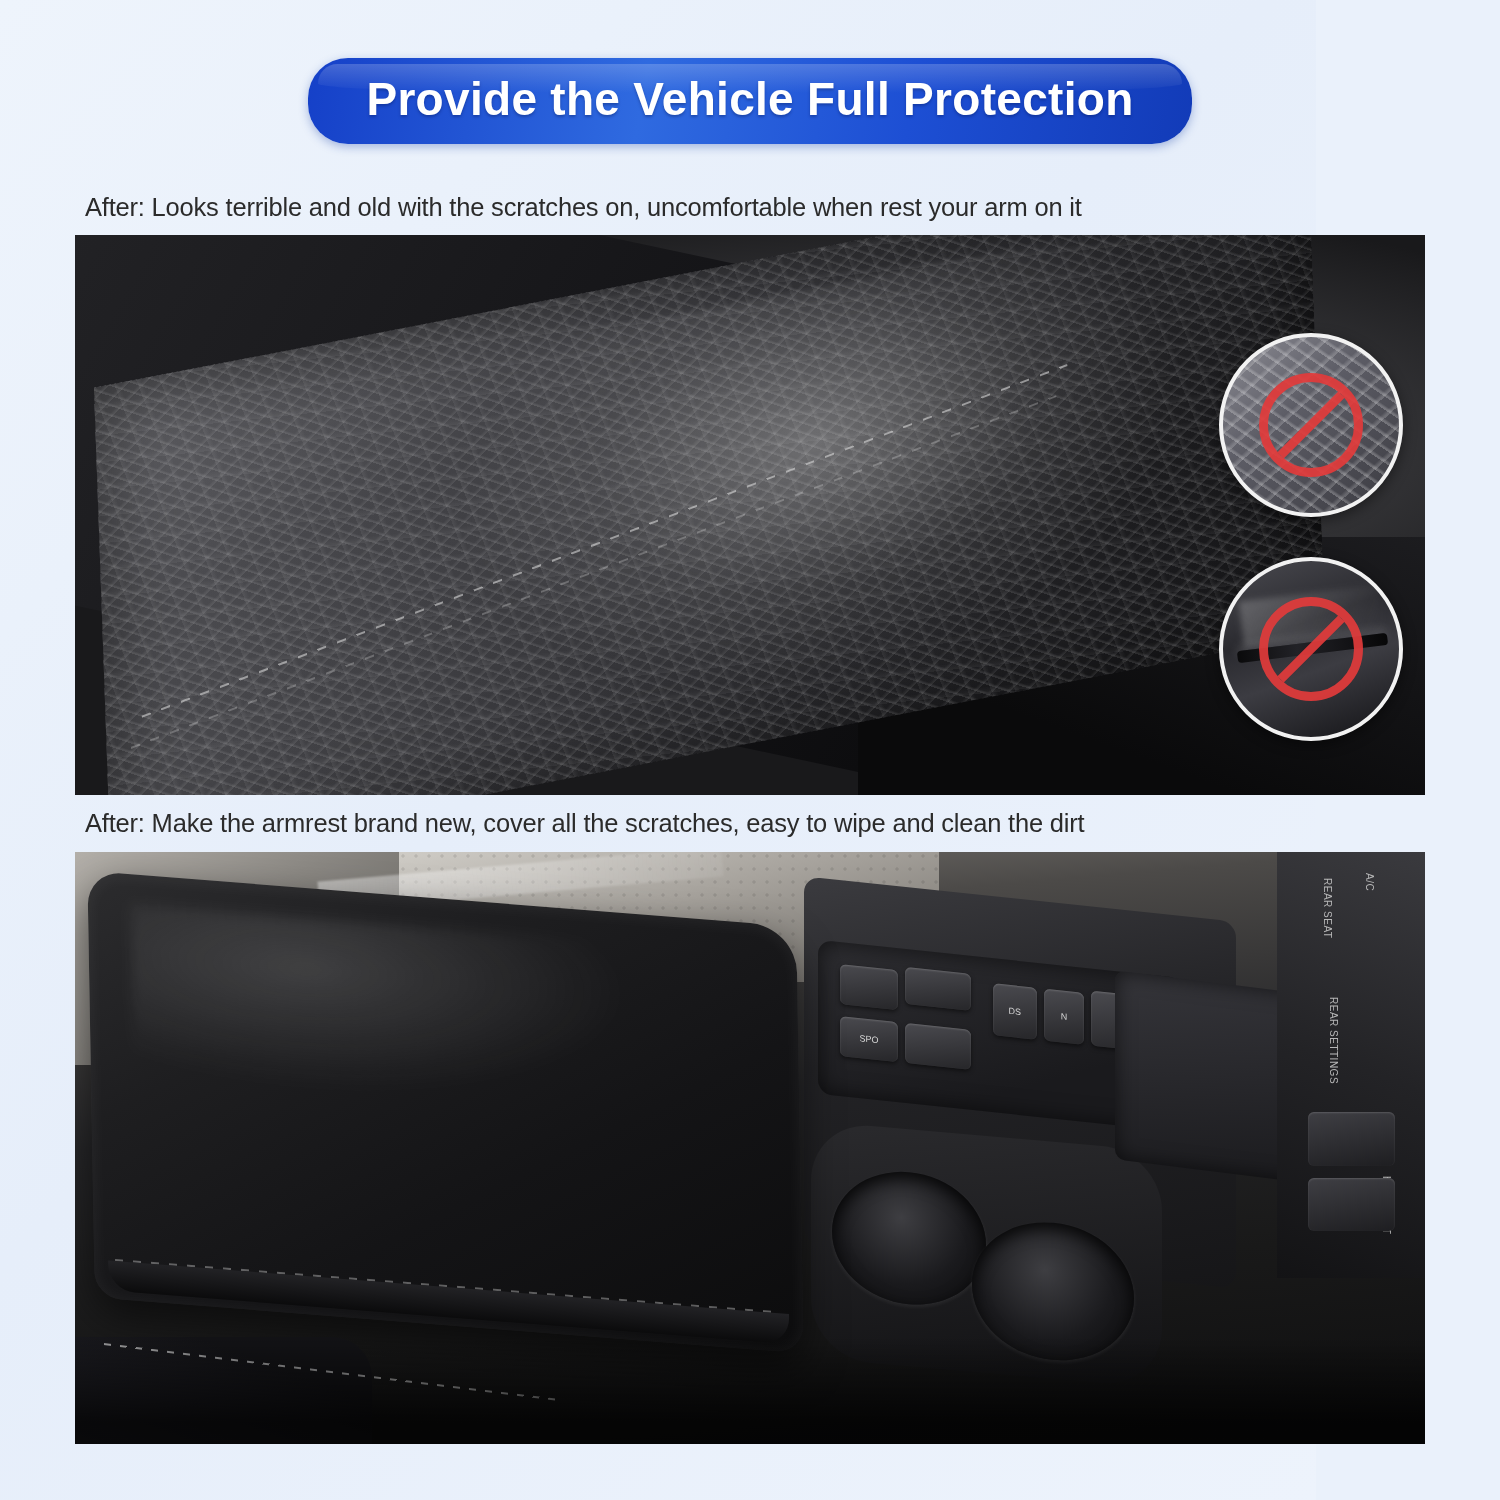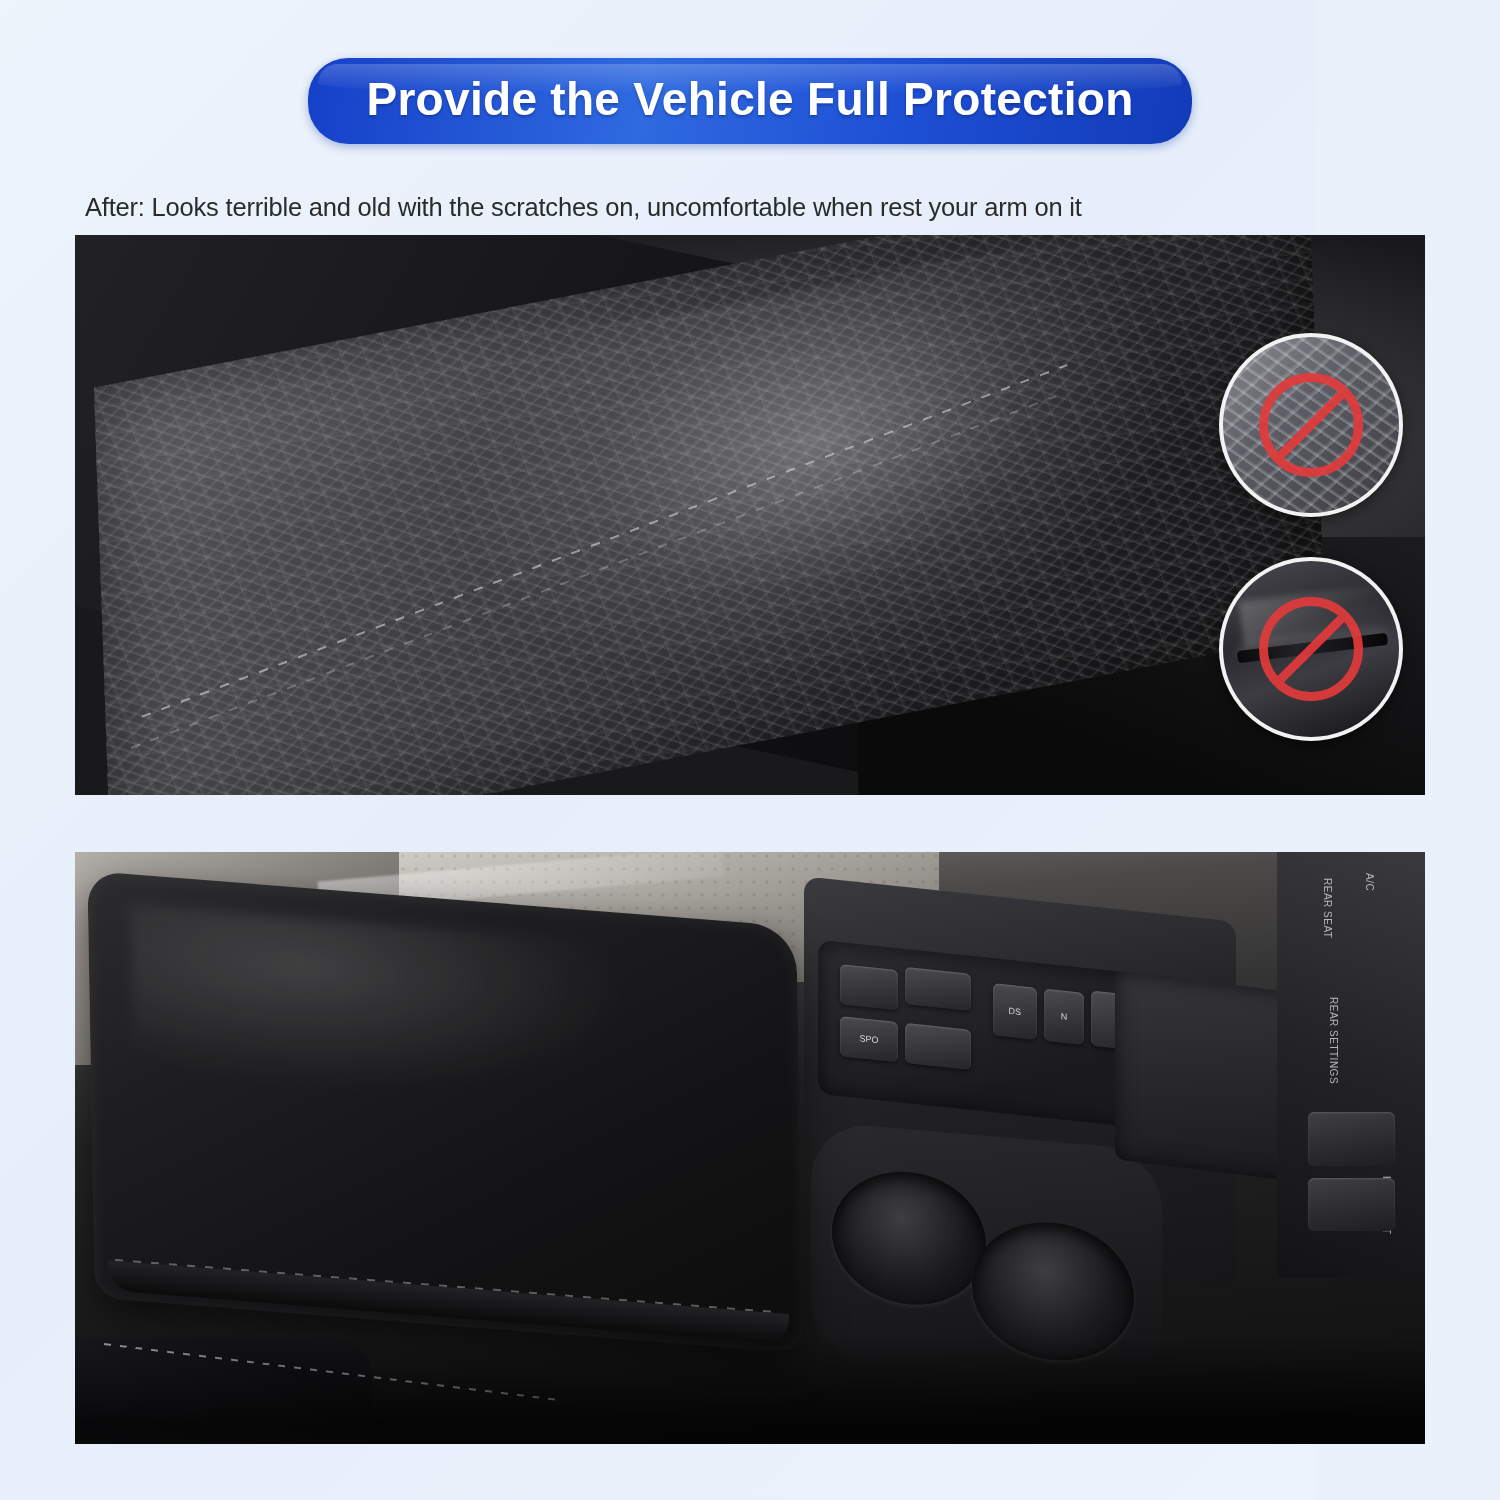--- a/index.html
+++ b/index.html
@@ -451,20 +451,21 @@
       <div class="no-sign"></div>
     </div>
 
     <div class="magnifier" id="magnifier-gap">
       <div class="gap-sheen"></div>
       <div class="gap-line"></div>
       <div class="no-sign"></div>
     </div>
   </div>
 
+  <div class="caption" id="caption-after">After: Make the armrest brand new, cover all the scratches, easy to wipe and clean the dirt</div>
 
   <div class="photo" id="photo-after">
     <div class="after-base"></div>
     <div class="after-seat-left"></div>
     <div class="after-seat-right"></div>
     <div class="after-seat-strip"></div>
 
     <div class="console-panel"></div>
 
     <div class="shifter-area">

